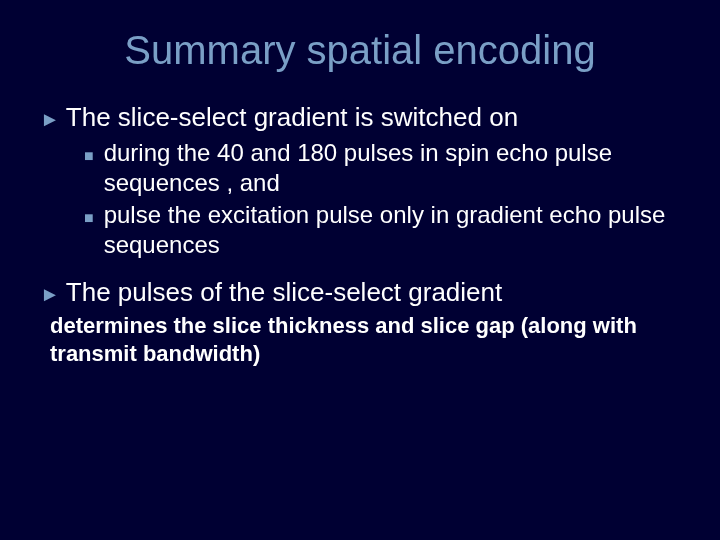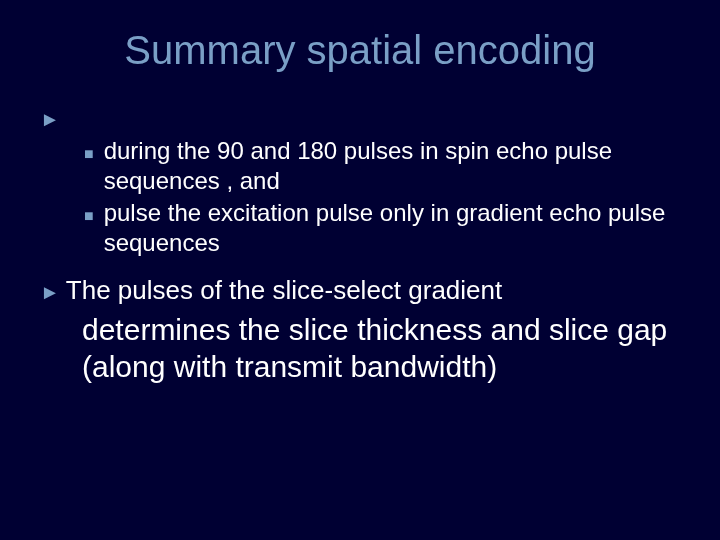--- a/index.html
+++ b/index.html
@@ -51,39 +51,41 @@
     color: #7a9fc6;
     font-size: 16px;
     margin-right: 10px;
     margin-top: 8px;
     flex-shrink: 0;
   }
   .spacer {
     height: 14px;
   }
   .continuation {
-    margin-left: 42px;
-    font-size: 30px;
+    margin-left: 10px;
+    font-size: 22px;
     line-height: 1.25;
+    font-weight: bold;
   }
 </style>
 </head>
 <body>
 
 <div class="slide">
 
   <div class="title">Summary spatial encoding</div>
 
   <div class="bullet-l1">
     <span class="marker">►</span>
+    <span>The slice-select gradient is switched on</span>
   </div>
 
   <div class="bullet-l2">
     <span class="marker">■</span>
-    <span>during the 90 and 180 pulses in spin echo pulse sequences , and</span>
+    <span>during the 40 and 180 pulses in spin echo pulse sequences , and</span>
   </div>
 
   <div class="bullet-l2">
     <span class="marker">■</span>
     <span>pulse the excitation pulse only in gradient echo pulse sequences</span>
   </div>
 
   <div class="spacer"></div>
 
   <div class="bullet-l1">

